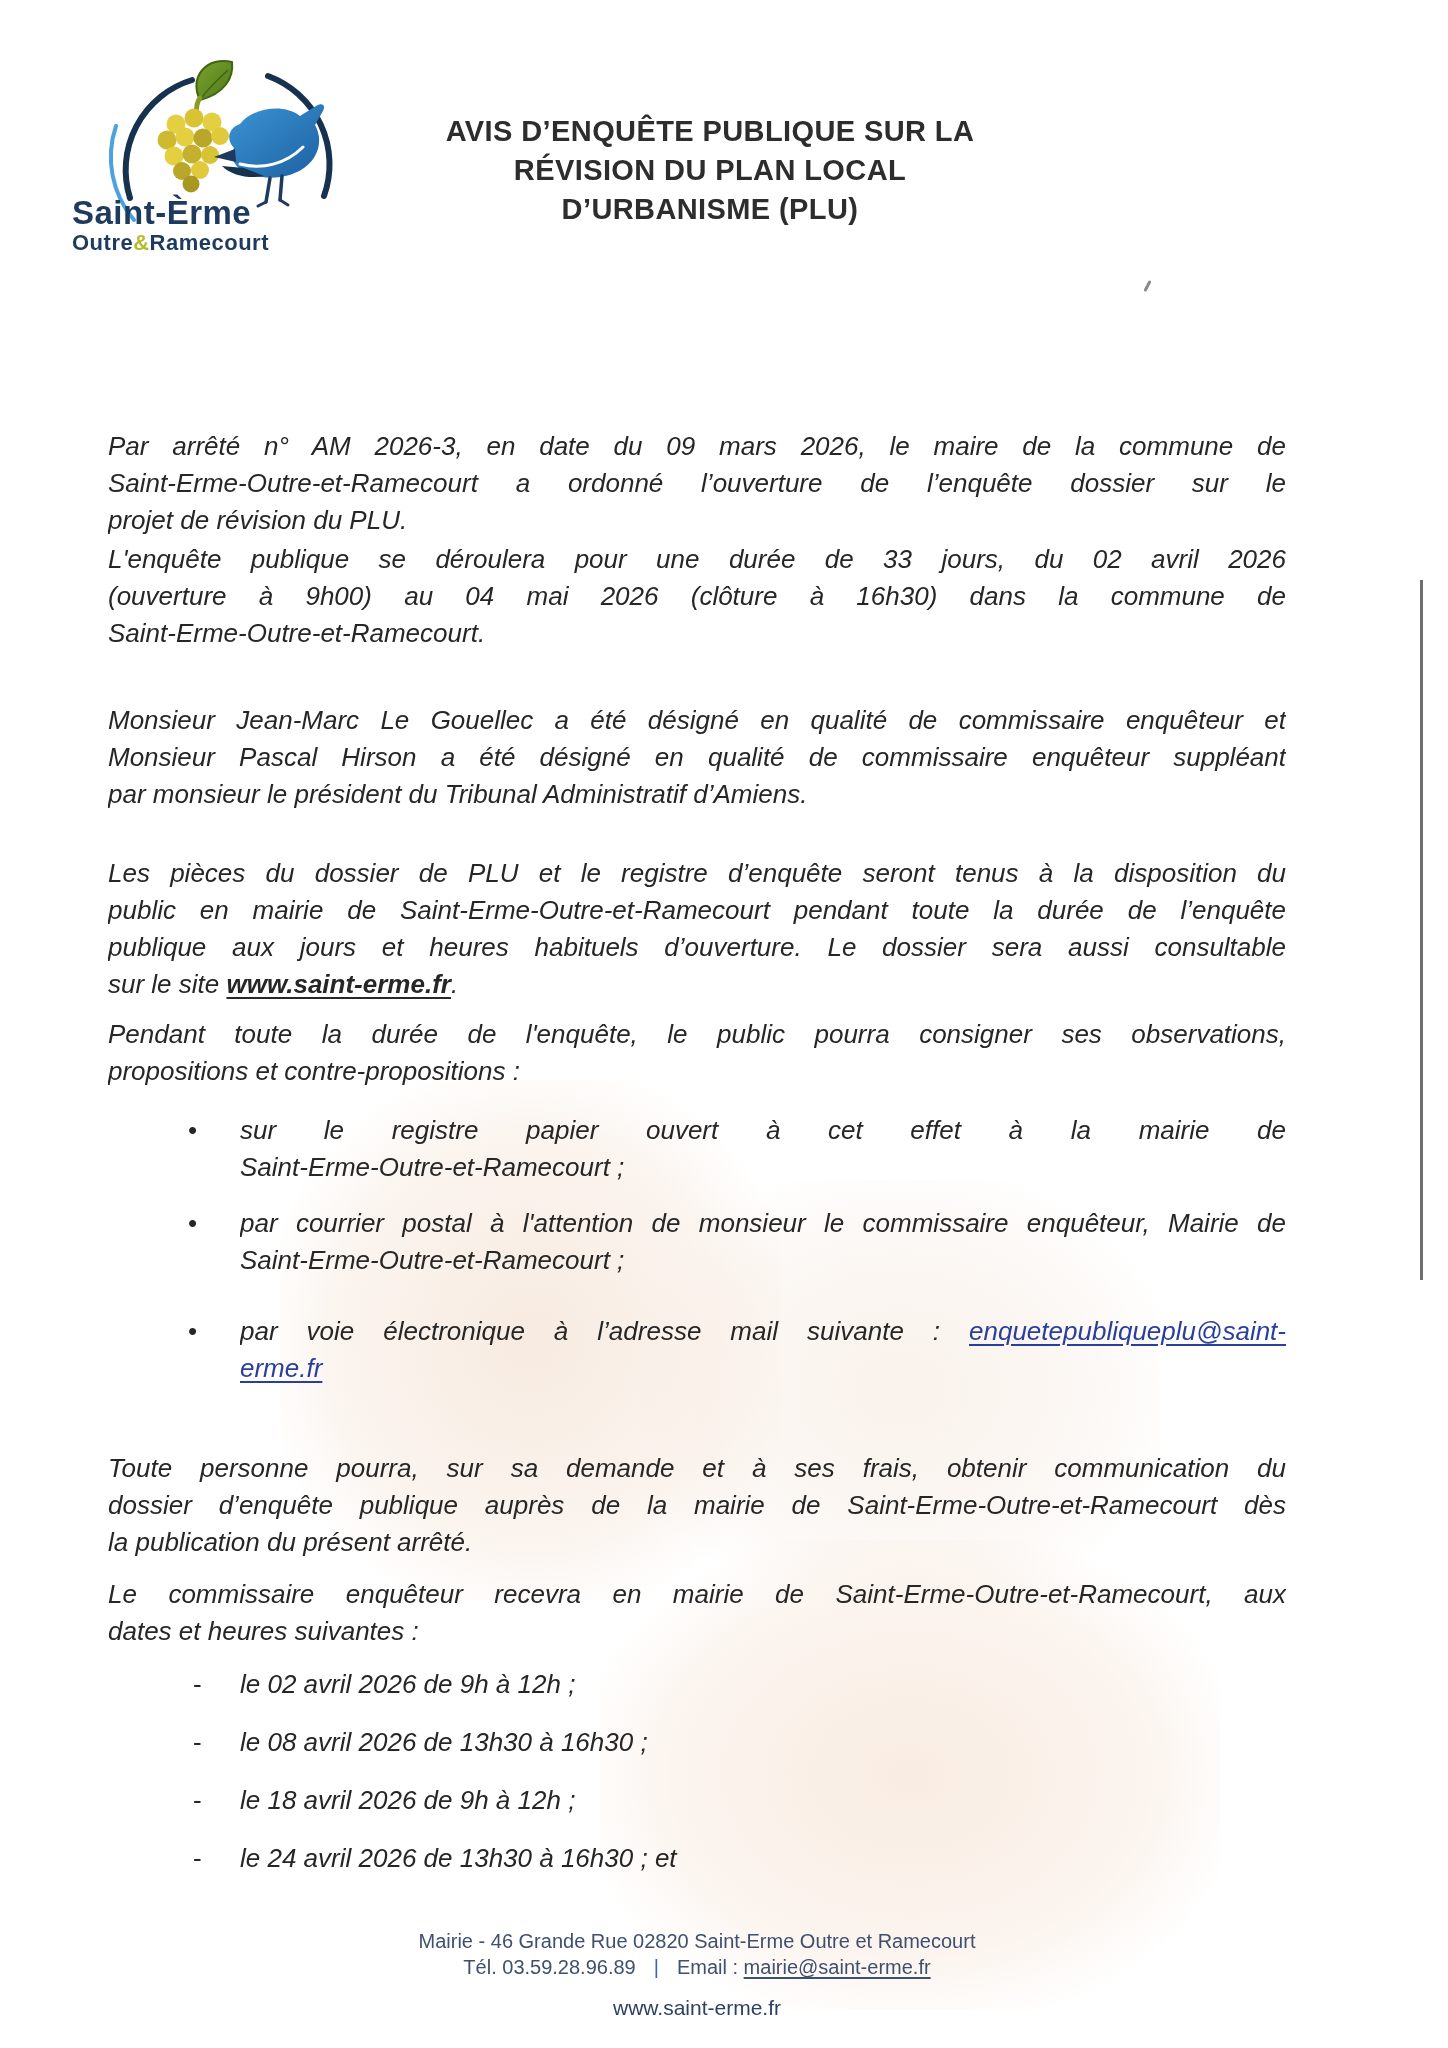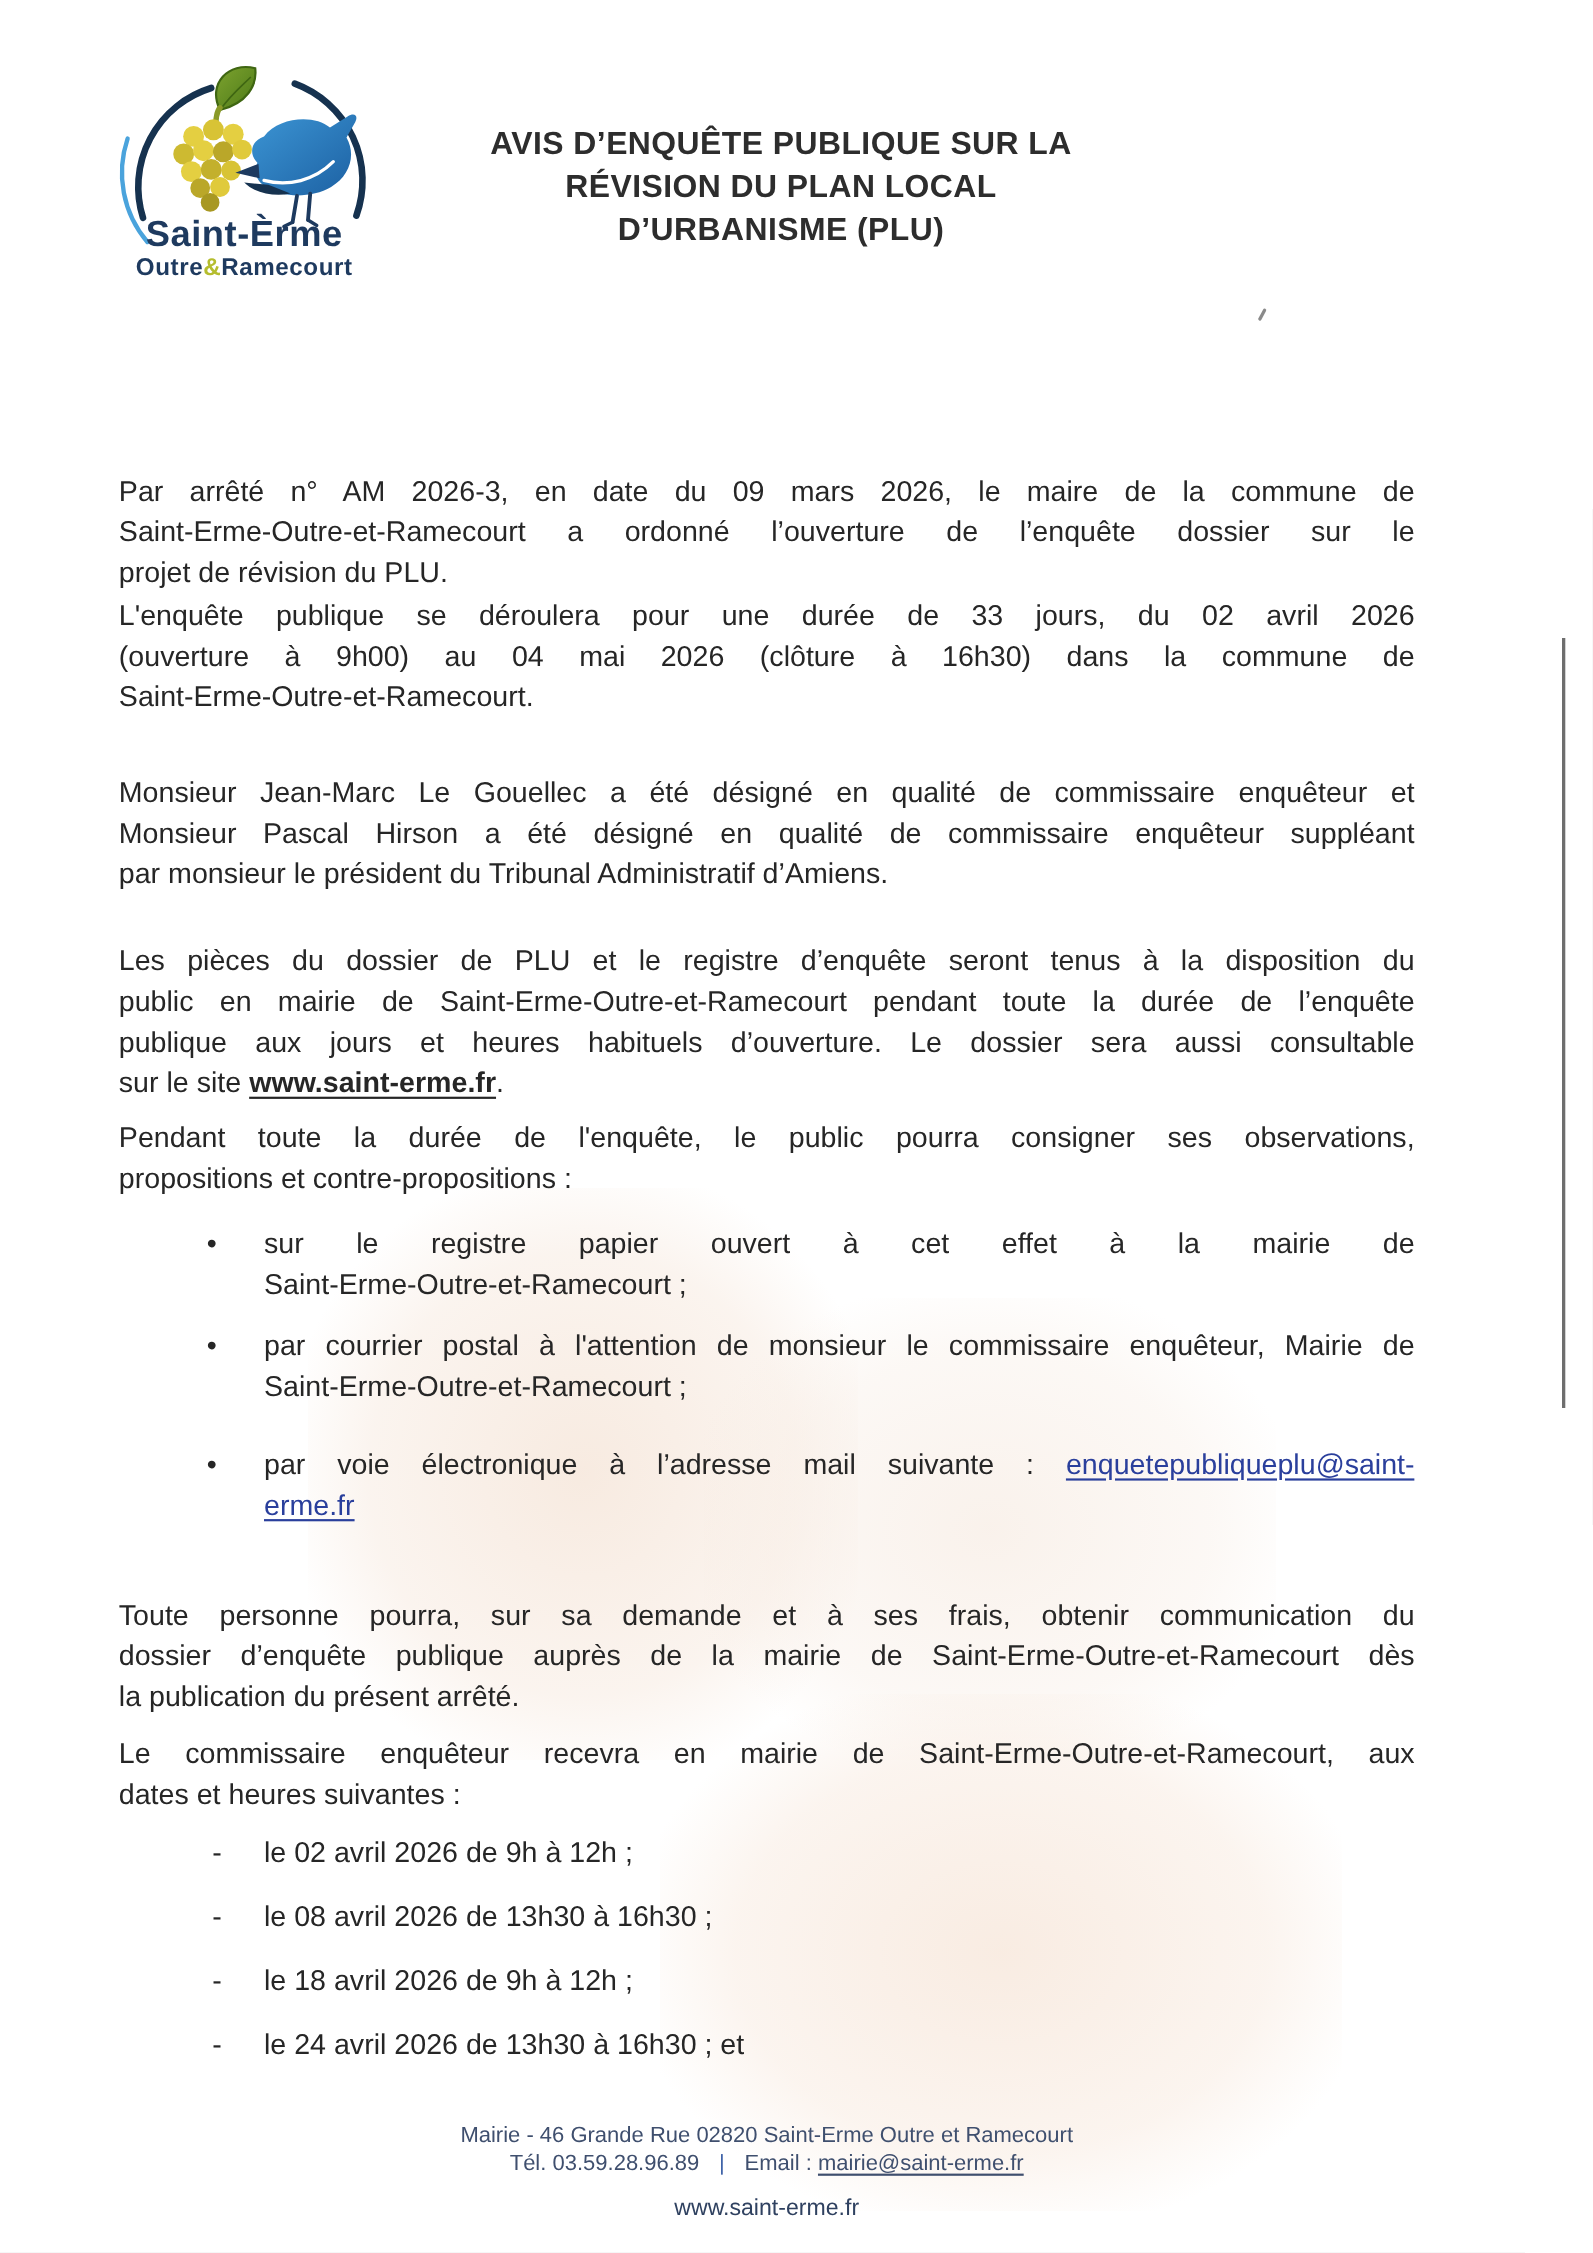--- a/index.html
+++ b/index.html
@@ -13,31 +13,31 @@
   .wm1{left:280px;top:1080px;width:500px;height:520px;
        background:radial-gradient(ellipse at 50% 50%, rgba(246,231,219,.85) 0%, rgba(246,231,219,.45) 55%, rgba(246,231,219,0) 78%);}
   .wm2{left:600px;top:1540px;width:620px;height:470px;
        background:radial-gradient(ellipse at 50% 50%, rgba(248,234,223,.9) 0%, rgba(248,234,223,.5) 55%, rgba(248,234,223,0) 78%);}
   .wm3{left:640px;top:1180px;width:520px;height:420px;
        background:radial-gradient(ellipse at 50% 50%, rgba(247,236,227,.7) 0%, rgba(247,236,227,.35) 55%, rgba(247,236,227,0) 78%);}
   
   .vline{position:absolute;left:1420px;top:580px;width:3px;height:700px;background:#3d3d3d;opacity:.75;z-index:1;}
   .stray{position:absolute;left:1146px;top:280px;width:3px;height:12px;background:#8a8a8a;transform:rotate(28deg);border-radius:2px;z-index:1;}
   
-  .logo{position:absolute;left:72px;top:48px;width:300px;height:230px;z-index:2;text-align:center;}
+  .logo{position:absolute;left:72px;top:48px;width:300px;height:230px;z-index:2;text-align:left;}
   .logo svg{position:absolute;left:0;top:0;}
   .logo-t1{position:absolute;left:0;top:146px;width:100%;font-size:33px;font-weight:bold;color:#1e3a5f;letter-spacing:.5px;}
   .logo-t2{position:absolute;left:0;top:182px;width:100%;font-size:22px;font-weight:bold;color:#1e3a5f;letter-spacing:.5px;}
   .amp{color:#b5bd2e;}
   
   .title{position:absolute;left:380px;top:112px;width:660px;margin:0;text-align:center;
          font-size:29px;font-weight:bold;color:#2d2d2d;line-height:39px;letter-spacing:.4px;z-index:2;}
   
   .para{position:absolute;left:108px;width:1178px;font-size:26px;z-index:2;}
-  .line{height:37px;line-height:37px;overflow:hidden;text-align:left;}
+  .line{height:37px;line-height:37px;overflow:hidden;text-align:left;font-style:italic;}
   .jl{text-align:justify;text-align-last:justify;}
   .bullet,.dash{position:absolute;left:108px;width:1178px;display:flex;font-size:26px;z-index:2;}
   .bm{margin-left:80px;width:52px;line-height:37px;flex:none;}
   .dm{margin-left:85px;width:47px;line-height:37px;flex:none;}
   .btxt{flex:1;min-width:0;}
   .sitelink{font-weight:bold;color:#262626;text-decoration:underline;text-decoration-thickness:2px;text-underline-offset:4px;cursor:pointer;}
   .maillink{color:#2a3f9c;text-decoration:underline;text-underline-offset:4px;cursor:pointer;}
   
   .footer{position:absolute;left:108px;top:1928px;width:1178px;text-align:center;
           font-size:20px;color:#3f4f6e;line-height:26px;z-index:2;}

